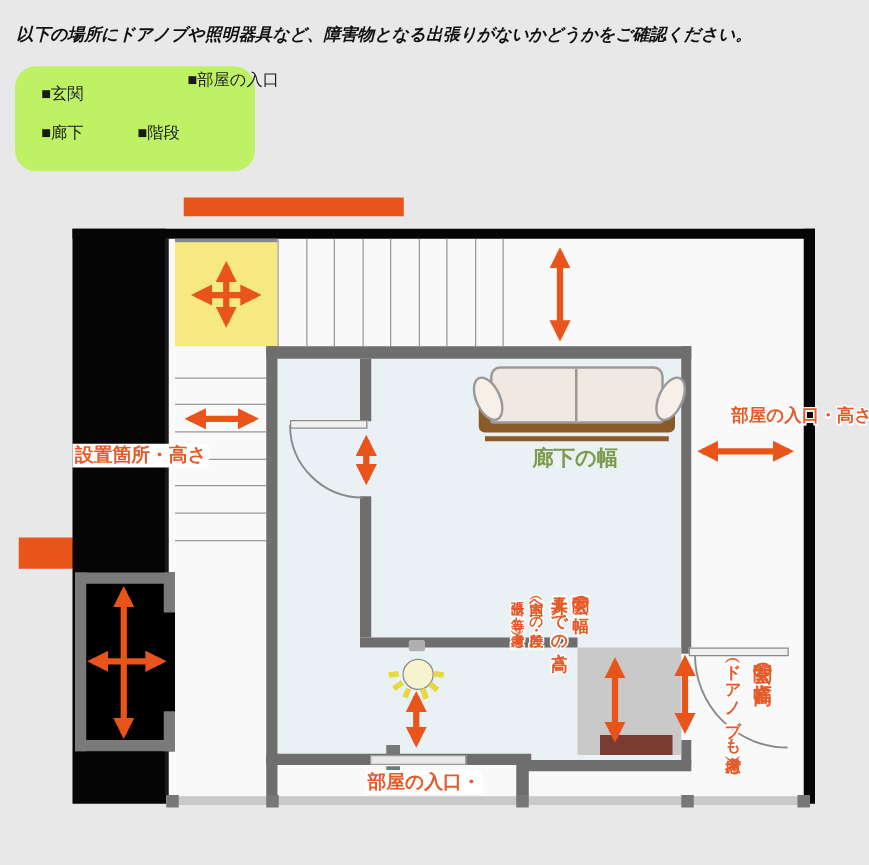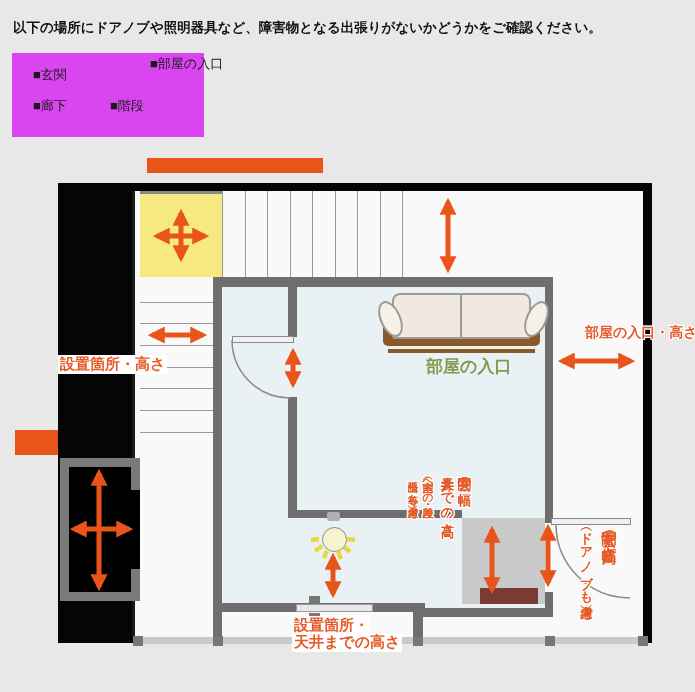--- a/index.html
+++ b/index.html
@@ -1,20 +1,20 @@
 <!DOCTYPE html>
 <html><head>
 <meta charset="utf-8">
 <style>
   html,body{margin:0;padding:0;}
   body{background:#e8e8e8;font-family:"Liberation Sans","DejaVu Sans",sans-serif;}
   #canvas{position:relative;width:695px;height:692px;background:#e8e8e8;overflow:hidden;}
   .abs{position:absolute;}
-  .title{left:13px;top:19px;width:670px;font-size:13.5px;font-weight:bold;color:#111;letter-spacing:0px;}
-  .legend{left:12px;top:53px;width:192px;height:84px;background:#d946ef;}
+  .title{left:13px;top:19px;width:670px;font-size:13.5px;font-weight:bold;color:#111;letter-spacing:0px;font-style:italic;}
+  .legend{left:12px;top:53px;width:192px;height:84px;background:#bef264;border-radius:17px;}
   .legend-item{position:absolute;font-size:13px;color:#1a1a1a;white-space:nowrap;}
   .bar{background:#e8541a;}
   .wall{background:#6e6e6e;}
   .tread-v{width:1px;background:#999;}
   .tread-h{height:1px;background:#999;}
   .olabel{color:#e55a28;font-weight:bold;white-space:nowrap;
     text-shadow:-1px -1px 0 #fff,1px -1px 0 #fff,-1px 1px 0 #fff,1px 1px 0 #fff,-1px 0 0 #fff,1px 0 0 #fff,0 -1px 0 #fff,0 1px 0 #fff;}
   .chip{background:#fff;padding:0 2px;}
   .vtext{writing-mode:vertical-rl;white-space:pre-line;}
   svg.overlay{position:absolute;left:0;top:0;pointer-events:none;}
@@ -139,24 +139,23 @@
       <line x1="99" y1="473" x2="99" y2="587"></line>
       <line x1="74" y1="529" x2="129" y2="529"></line>
       <line x1="333" y1="557" x2="333" y2="594"></line>
       <line x1="492" y1="530" x2="492" y2="590"></line>
       <line x1="548" y1="528" x2="548" y2="583"></line>
     </g>
   </svg>
 
   <div class="abs olabel chip" style="left:58px;top:355px;font-size:15px;">設置箇所・高さ</div>
   <div class="abs olabel" style="left:585px;top:324px;font-size:14px;">部屋の入口・高さ</div>
-  <div class="abs" style="left:426px;top:355px;font-size:17px;font-weight:bold;color:#7d9b4e;white-space:nowrap;">部屋の入口</div>
+  <div class="abs" style="left:426px;top:355px;font-size:17px;font-weight:bold;color:#7d9b4e;white-space:nowrap;">廊下の幅</div>
 
-  <div class="abs olabel chip" style="left:292px;top:616px;font-size:15px;">設置箇所・</div>
-  <div class="abs olabel chip" style="left:292px;top:633px;font-size:15px;">天井までの高さ</div>
+  <div class="abs olabel chip" style="left:292px;top:616px;font-size:15px;">部屋の入口・</div>
 
   <div class="abs olabel vtext" style="left:439px;top:467px;font-size:13.5px;line-height:17px;">玄関の幅・
 天井までの高さ</div>
   <div class="abs olabel vtext" style="left:405px;top:473px;font-size:11px;line-height:15px;">（室内への段差・
 出張り等も考慮）</div>
 
   <div class="abs olabel vtext" style="left:599px;top:519px;font-size:15px;">玄関の幅・高さ</div>
   <div class="abs olabel vtext" style="left:577px;top:522px;font-size:13px;">（ドアノブも考慮）</div>
 
 </div>

